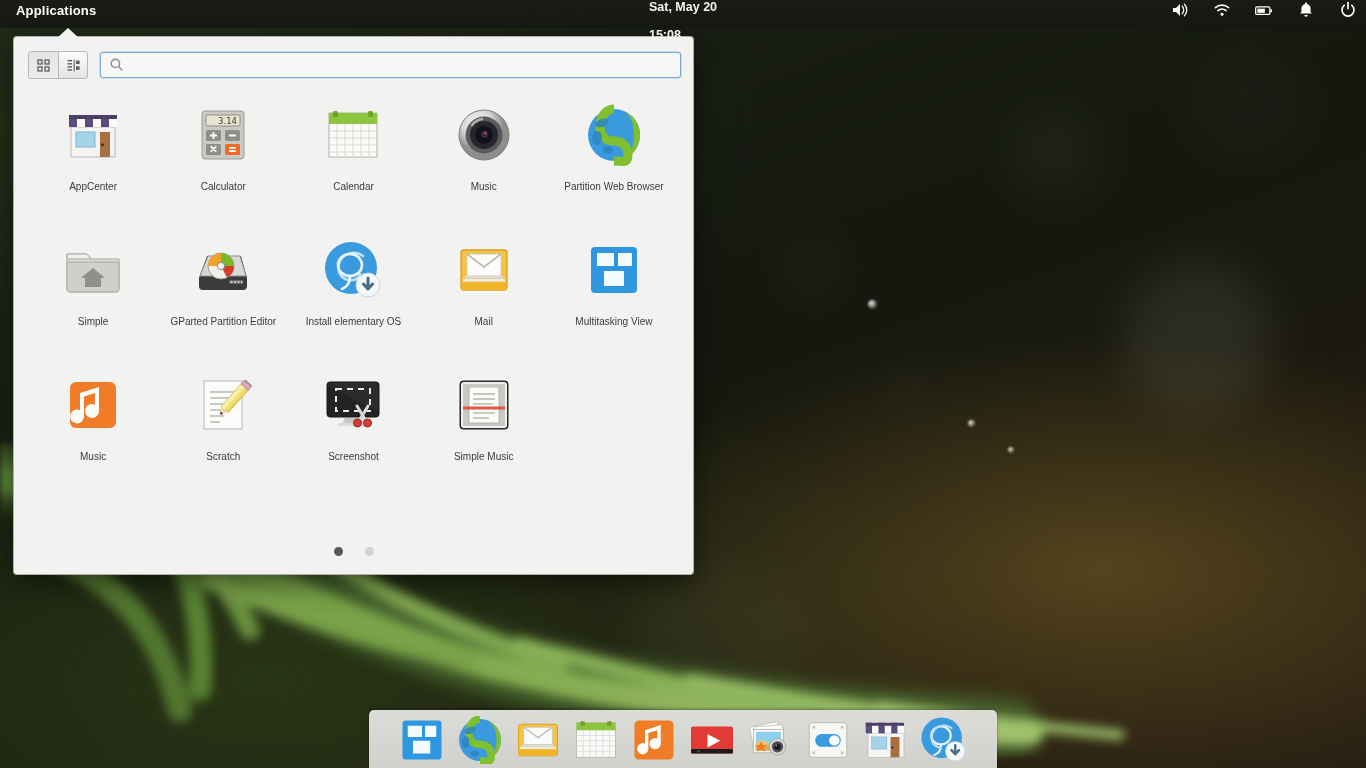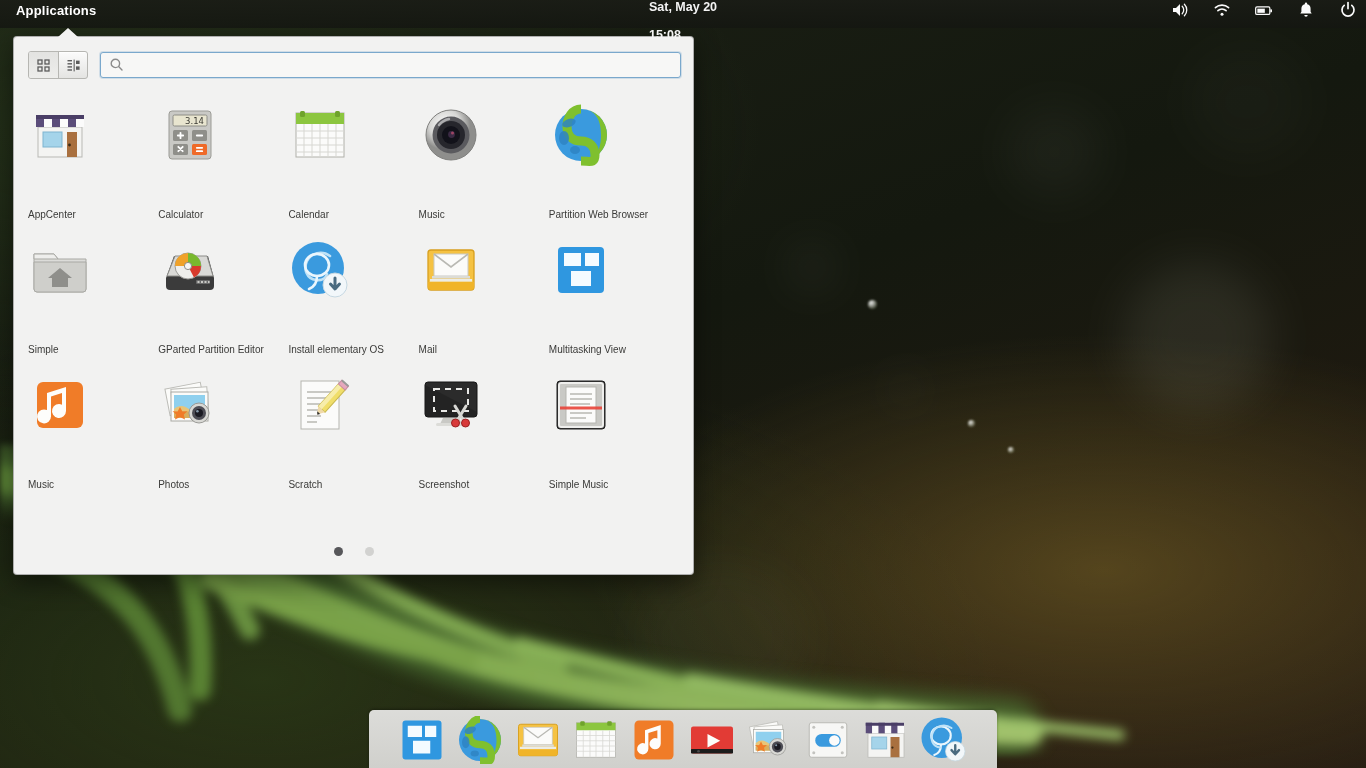--- a/index.html
+++ b/index.html
@@ -129,25 +129,24 @@
   
   #app-grid {
     display: grid;
     grid-template-columns: repeat(5, 1fr);
     row-gap: 0px;
     padding: 16px 14px 0 14px;
   }
   .app-cell {
     height: 135px;
     display: flex; flex-direction: column;
-    align-items: flex-start;
+    align-items: center;
     padding-top: 8px;
     cursor: pointer;
     border-radius: 4px;
-    gap: 28px;
   }
   .app-icon {
     width: 64px; height: 64px;
     position: relative;
     margin-bottom: 11px;
   }
   .app-label {
     font-size: 10px;
     color: #3a3a38;
     text-align: center;
@@ -494,42 +493,20 @@
     <div class="app-cell">
       <div class="app-icon">
         <svg viewBox="0 0 64 64">
           <rect x="9" y="9" width="46" height="46" rx="6" fill="#f07c28"></rect>
           <path d="M38 14v24a7 7 0 11-4-6.3V20l-11 3.4v20a7 7 0 11-4-6.3V20z" fill="#fdfdfb"></path>
         </svg>
       </div>
       <div class="app-label">Music</div>
     </div>
 
-    <div class="app-cell">
-      <div class="app-icon">
-        <svg viewBox="0 0 64 64">
-          <g transform="rotate(-11 30 30)">
-            <rect x="10" y="12" width="36" height="27" fill="#fbfbf9" stroke="#bcbcb7" stroke-width="1"></rect>
-          </g>
-          <g transform="rotate(-4 32 32)">
-            <rect x="14" y="15" width="36" height="27" fill="#fbfbf9" stroke="#bcbcb7" stroke-width="1"></rect>
-          </g>
-          <rect x="13" y="19" width="37" height="29" fill="#fbfbf9" stroke="#a9a9a4" stroke-width="1"></rect>
-          <rect x="16" y="22" width="31" height="23" fill="#8fd0ee"></rect>
-          <path d="M16 36c6-5 11-3 16 1s9 5 15 2v6H16z" fill="#e8c578"></path>
-          <path d="M16 40c8-4 14 0 31-1v6H16z" fill="#d9ae5c"></path>
-          <path d="M22 34l2.4 4.6 5-.4-3.6 3.4 1.2 5-5-2.6-5 2.6 1.2-5-3.6-3.4 5 .4z" fill="#f07c28"></path>
-          <circle cx="41" cy="40" r="10" fill="#d8d8d4" stroke="#9a9a96" stroke-width="1"></circle>
-          <circle cx="41" cy="40" r="7" fill="#4d4d55"></circle>
-          <circle cx="41" cy="40" r="4" fill="#1a1a22"></circle>
-          <circle cx="39.4" cy="38.2" r="1.3" fill="#9fb6c9" opacity=".8"></circle>
-        </svg>
-      </div>
-      <div class="app-label">Photos</div>
-    </div>
 
     <div class="app-cell">
       <div class="app-icon">
         <svg viewBox="0 0 64 64">
           <rect x="13" y="8" width="38" height="48" fill="#fbfbfa" stroke="#b5b5b0" stroke-width="1"></rect>
           <g stroke="#b9b9b3" stroke-width="1.5">
             <path d="M19 19h26M19 25h26M19 31h24M19 37h18M19 43h14M19 49h10"></path>
           </g>
           <g transform="rotate(42 36 33)">
             <rect x="32" y="6" width="9" height="31" fill="#f0de6a" stroke="#c9b84e" stroke-width="1"></rect>

